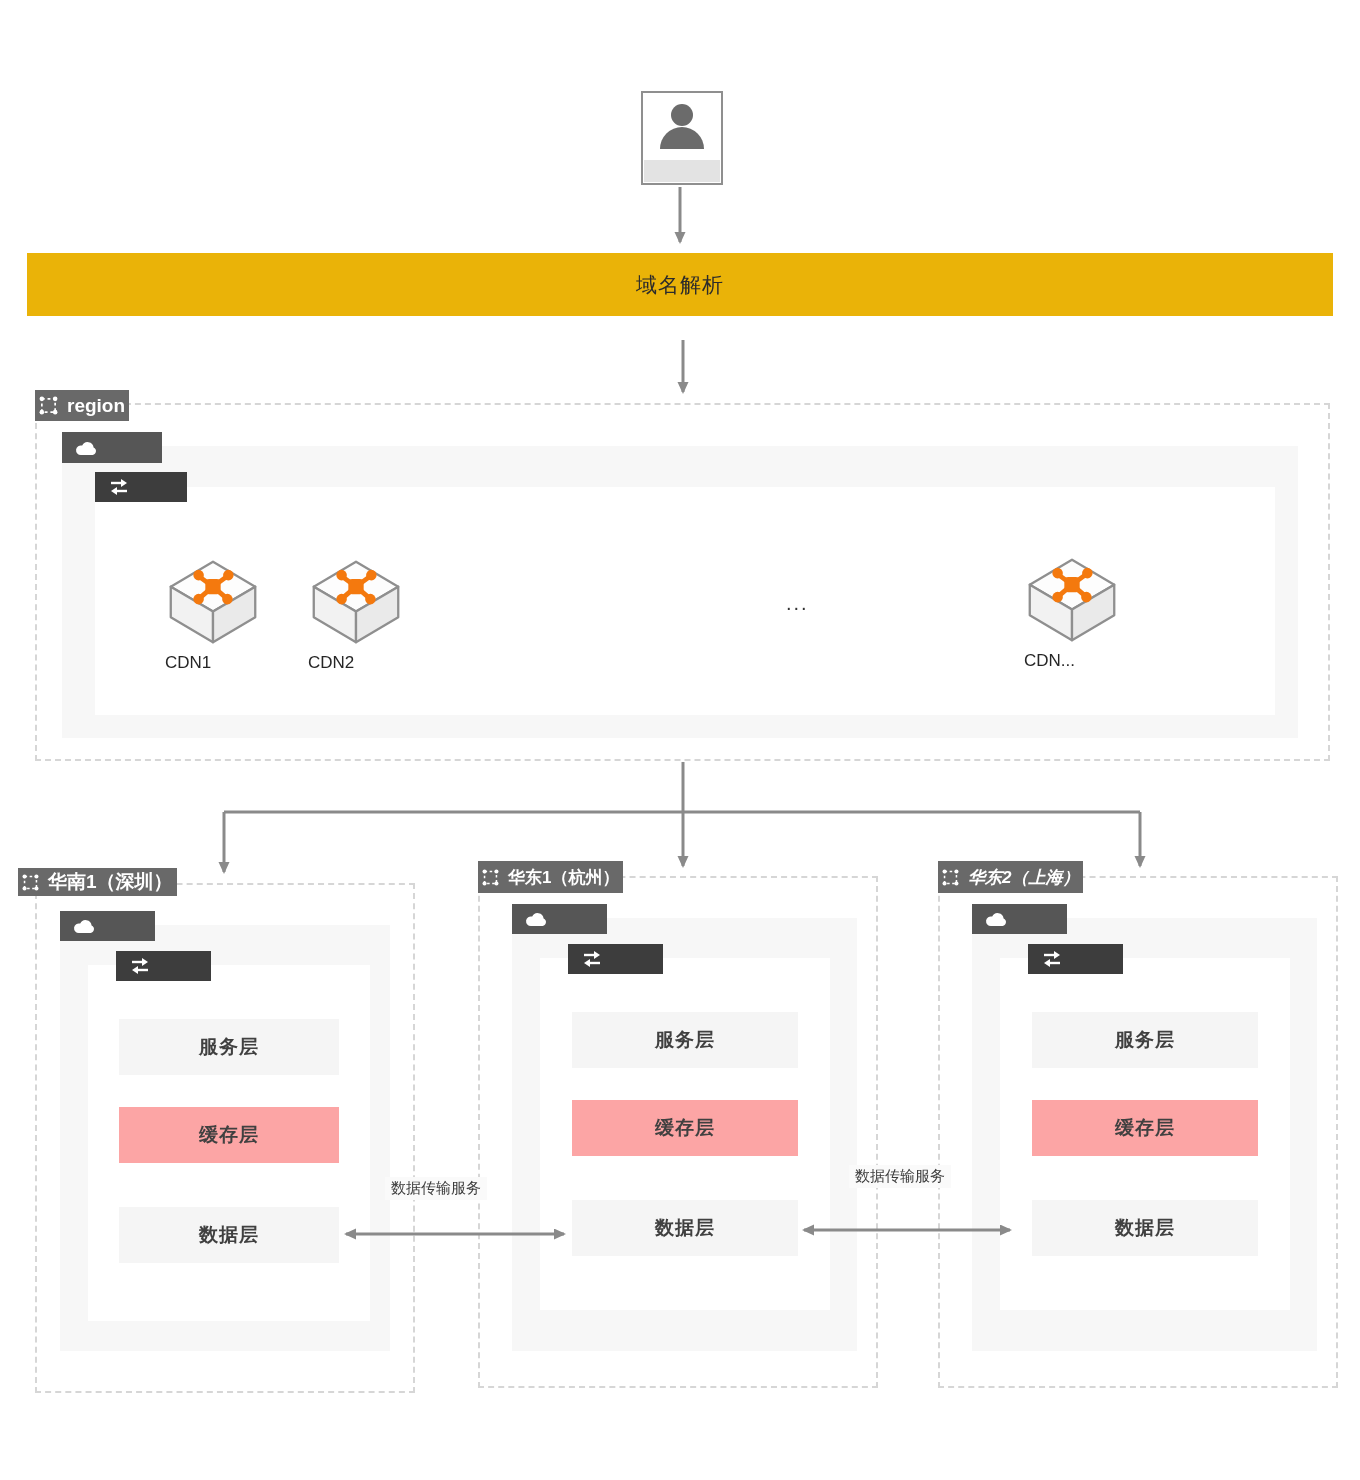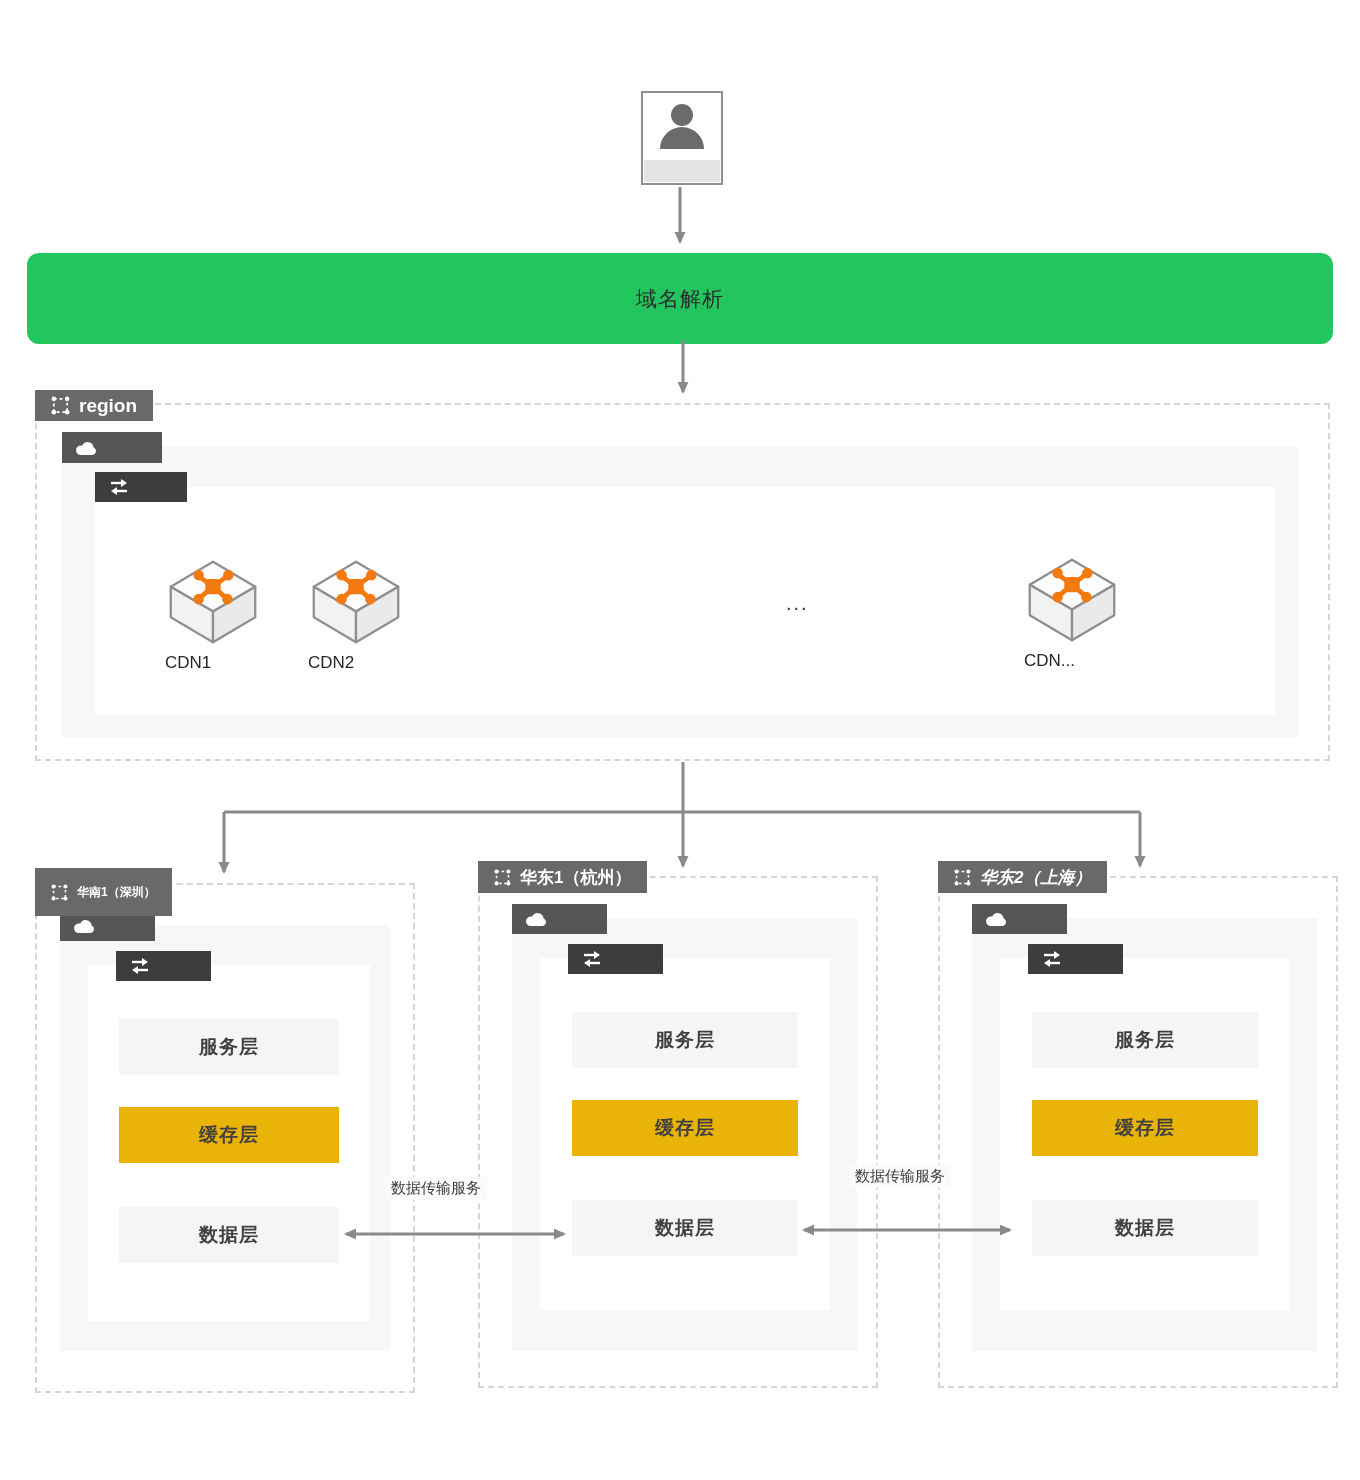--- a/index.html
+++ b/index.html
@@ -6,48 +6,48 @@
   html,body { background:#ffffff; font-family:"Liberation Sans", sans-serif; }
   .canvas { position:relative; width:1360px; height:1480px; background:#fff; overflow:hidden; }
 
   
   .user-box { position:absolute; left:641px; top:91px; width:82px; height:94px;
               background:#fff; border:2px solid #8f8f8f; }
   .user-box .strip { position:absolute; left:1px; right:1px; bottom:1px; height:22px; background:#e3e3e3; }
   .user-box svg { position:absolute; left:50%; top:8px; transform:translateX(-50%); }
 
   
-  .dns-bar { position:absolute; left:27px; top:253px; width:1306px; height:91px;
-             background:#22c55e; border-radius:12px; display:flex; align-items:center; justify-content:center; }
+  .dns-bar { position:absolute; left:27px; top:253px; width:1306px; height:63px;
+             background:#eab308; border-radius:0; display:flex; align-items:center; justify-content:center; }
   .dns-bar span { font-size:21px; color:#2b2b2b; letter-spacing:1px; }
 
   
   .dashed-box { position:absolute; border:2px dashed #d6d6d6; background:transparent; z-index:1; }
 
   .group-tag { position:absolute; display:flex; align-items:center; gap:9px;
-               background:#696969; color:#fff; font-weight:bold; padding:0 16px; z-index:4; }
+               background:#696969; color:#fff; font-weight:bold; padding:0 4px; z-index:4; }
   .group-tag .t { white-space:nowrap; }
 
   .mini-tag { position:absolute; display:flex; align-items:center; padding-left:12px; z-index:3; }
   .mini-tag.cloud { background:#565656; }
   .mini-tag.swap  { background:#3d3d3d; }
 
   .panel-gray  { position:absolute; background:#f7f7f7; z-index:1; }
   .panel-white { position:absolute; background:#ffffff; z-index:2; }
 
   
   .cdn-node { position:absolute; width:104px; text-align:left; z-index:3; }
   .cdn-node .lbl { display:block; margin-top:2px; font-size:17px; color:#262626; }
   .cdn-ellipsis { position:absolute; font-size:20px; color:#333; letter-spacing:2px; z-index:3; }
 
   
   .layer { position:absolute; left:11%; right:11%; height:56px; background:#f5f5f5;
            display:flex; align-items:center; justify-content:center; z-index:3;font-weight:bold; }
   .layer span { font-size:19px; color:#404040; letter-spacing:1px; }
-  .layer.cache { background:#eab308; }
+  .layer.cache { background:#fca5a5; }
 
   
   svg.connectors { position:absolute; left:0; top:0; z-index:2; pointer-events:none; }
   svg.connectors line, svg.connectors polyline { stroke:#8a8a8a; stroke-width:3; fill:none; }
 
   .link-label { position:absolute; background:#fafafa; padding:2px 6px; font-size:15px;
                 color:#3c3c3c; z-index:5; white-space:nowrap; }
 </style>
 </head>
 <body>
@@ -144,21 +144,21 @@
       <circle cx="35" cy="18" r="5.5" fill="#f4790e"></circle>
         <circle cx="66" cy="18" r="5.5" fill="#f4790e"></circle>
       <circle cx="35" cy="43" r="5.5" fill="#f4790e"></circle>
         <circle cx="65" cy="43" r="5.5" fill="#f4790e"></circle>
       <rect x="42" y="22" width="16" height="16" rx="4" fill="#f4790e"></rect>
     </svg>
     <span class="lbl">CDN...</span>
   </div>
 
   <div class="dashed-box" style="left:35px; top:883px; width:380px; height:510px;"></div>
-  <div class="group-tag" style="left:35px; top:868px; height:48px; font-size:12px;">
+  <div class="group-tag" style="left:18px; top:868px; height:28px; font-size:19px;">
     <svg width="17" height="17" viewBox="0 0 20 20">
       <rect x="3" y="3" width="14" height="14" fill="none" stroke="#fff" stroke-width="1.8" stroke-dasharray="3 3"></rect>
       <circle cx="3" cy="3" r="2.4" fill="#fff"></circle>
         <circle cx="17" cy="3" r="2.4" fill="#fff"></circle>
       <circle cx="3" cy="17" r="2.4" fill="#fff"></circle>
         <circle cx="17" cy="17" r="2.4" fill="#fff"></circle>
     </svg>
     <span class="t">华南1（深圳）</span>
   </div>
   <div class="panel-gray" style="left:60px; top:925px; width:330px; height:426px;"></div>

